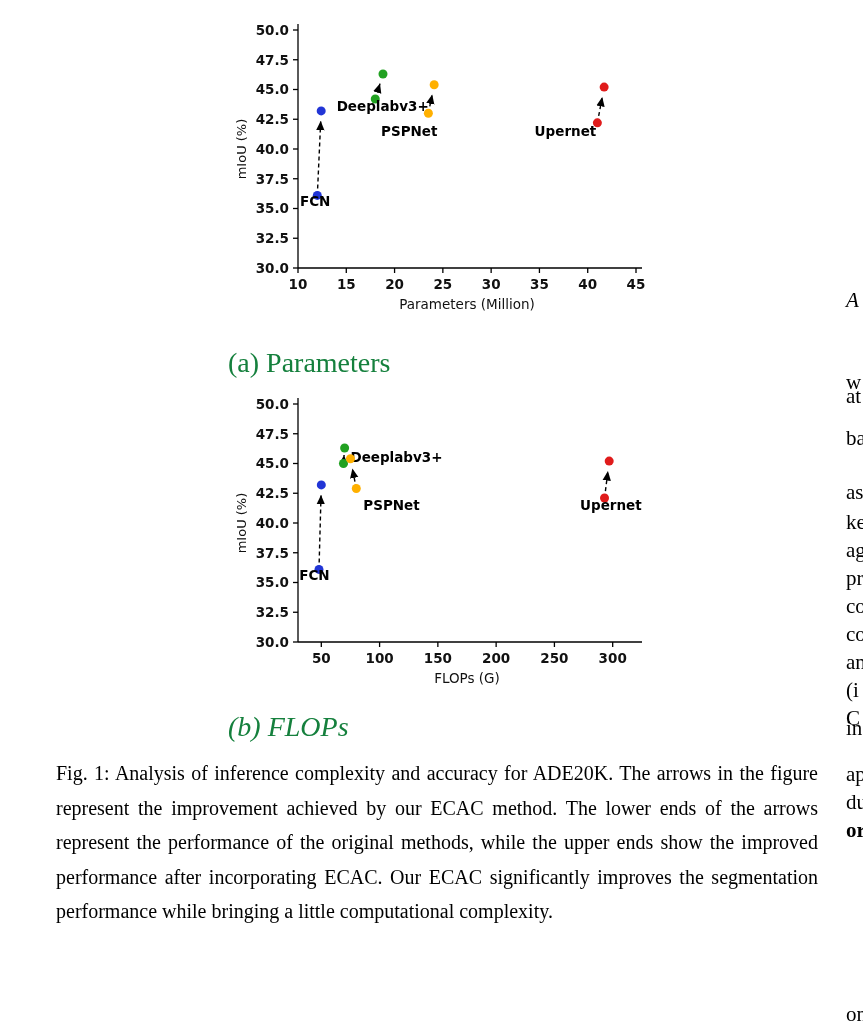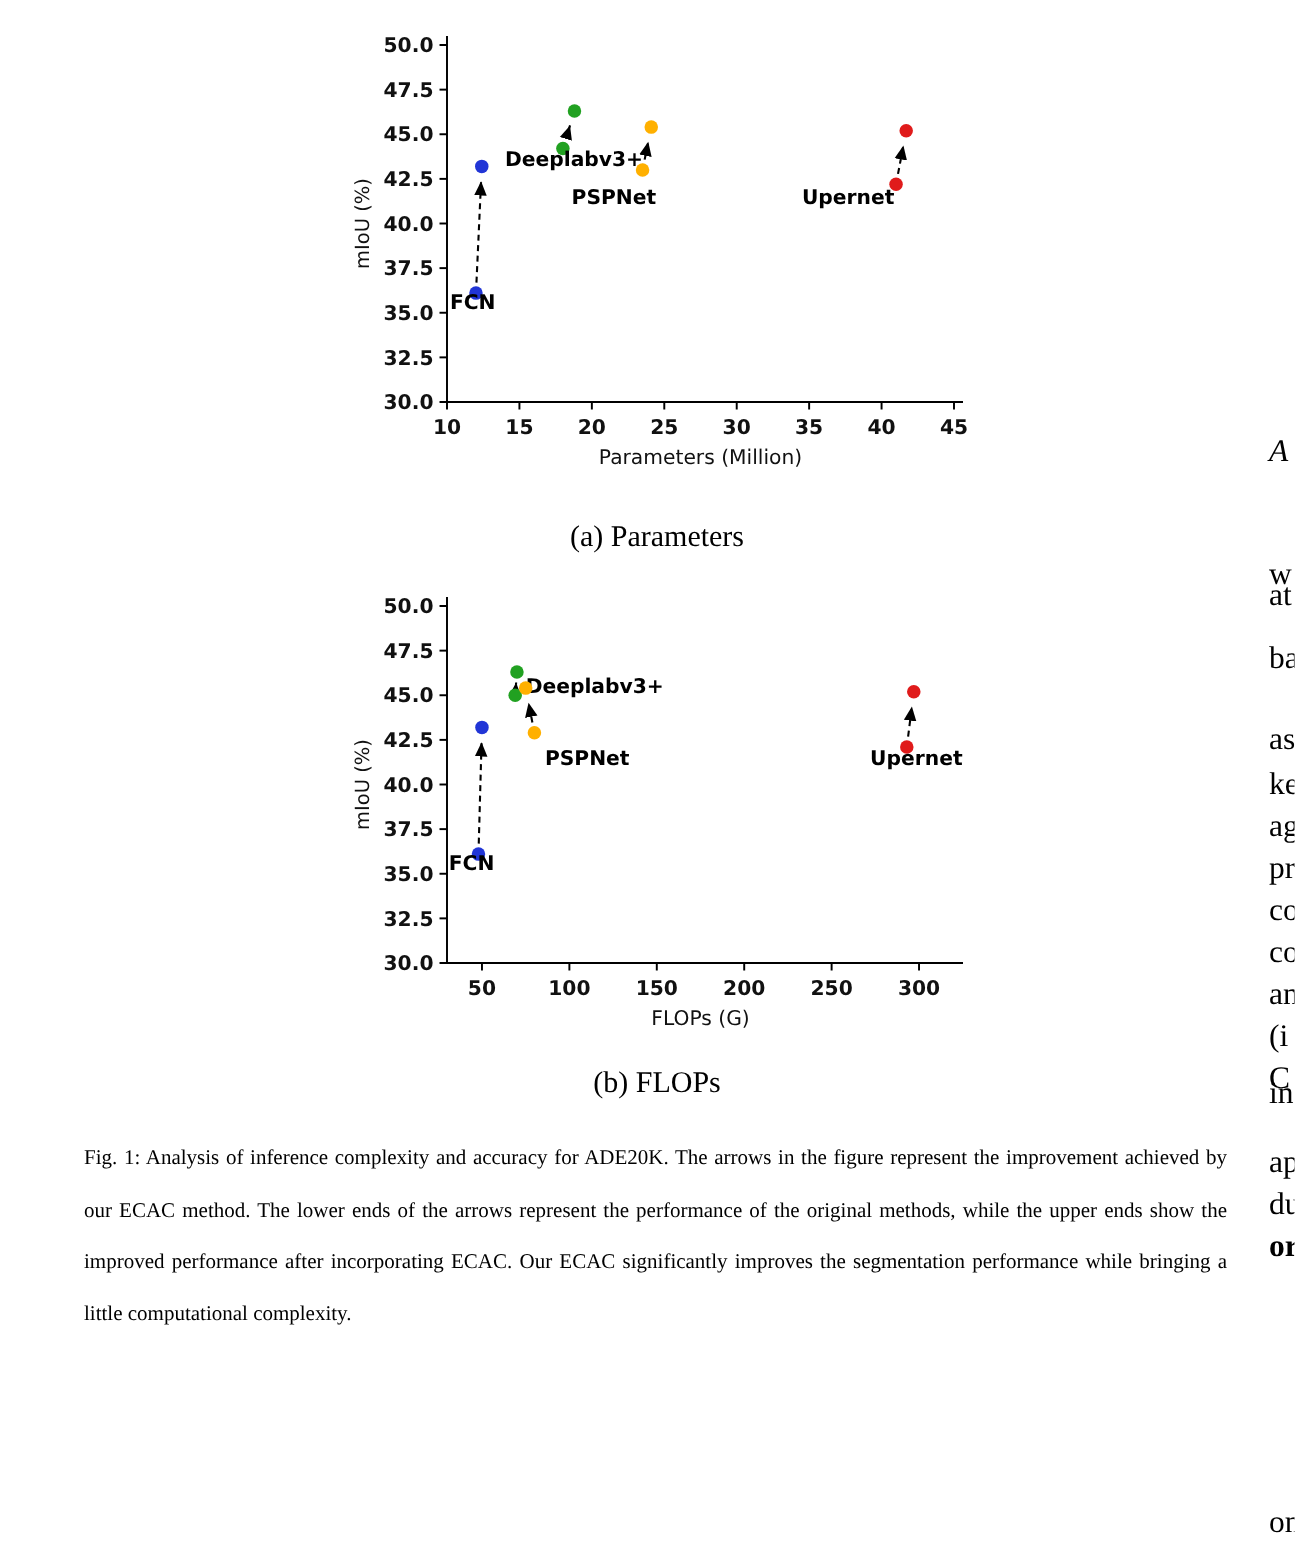--- a/index.html
+++ b/index.html
@@ -17,27 +17,27 @@
   .chart {
     position: absolute;
     width: 420px; height: 310px;
     background: transparent;
   }
   #chart-a { left: 228px; top: 16px; }
   #chart-b { left: 228px; top: 390px; }
   svg text { font-family: "DejaVu Sans", sans-serif; }
   .subcaption {
     position: absolute; left: 228px; width: 420px;
-    text-align: center; font-size: 20px; color: #000000;
+    text-align: left; font-size: 28px; color: #15803d;
   }
   #subcaption-a { top: 347px; }
-  #subcaption-b { top: 711px; }
+  #subcaption-b { top: 711px; font-style: italic; }
   #figure-caption {
     position: absolute; left: 56px; top: 756px; width: 762px;
-    font-size: 14px; line-height: 34.6px;
+    font-size: 20px; line-height: 34.6px;
     text-align: justify; color: #000;
   }
   #right-column {
     position: absolute; left: 0; top: 0; width: 863px; height: 1034px;
     pointer-events: none;
   }
   .fragment {
     position: absolute; left: 846px;
     font-size: 21px; color: #000; white-space: nowrap;
   }

